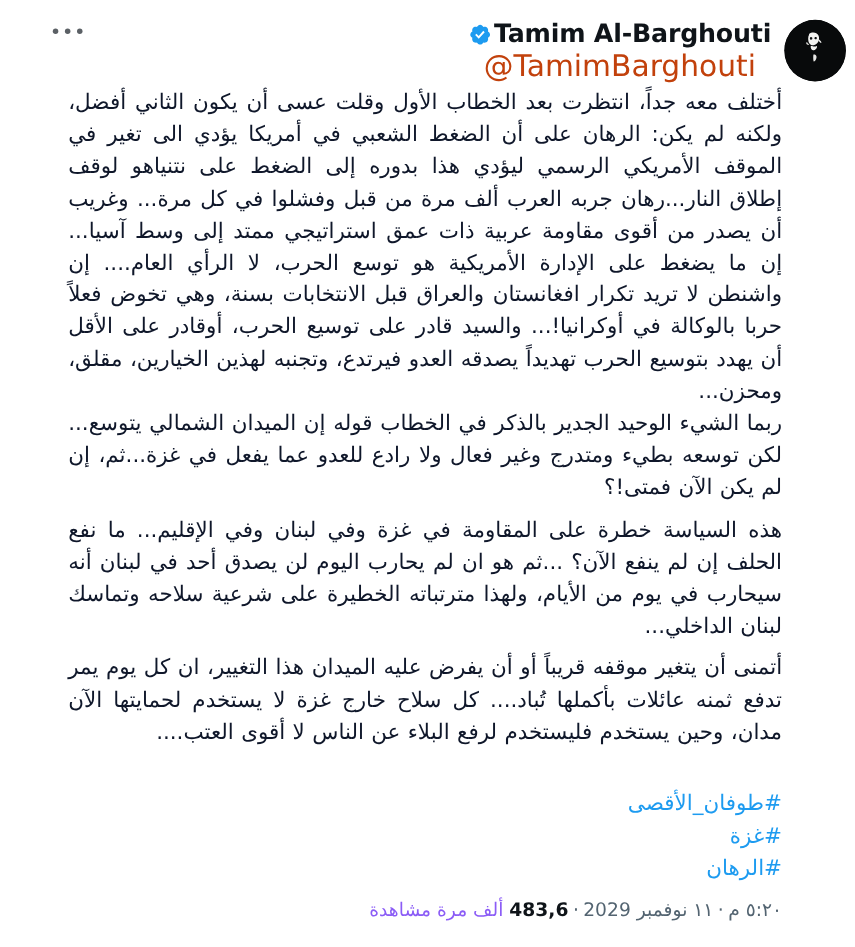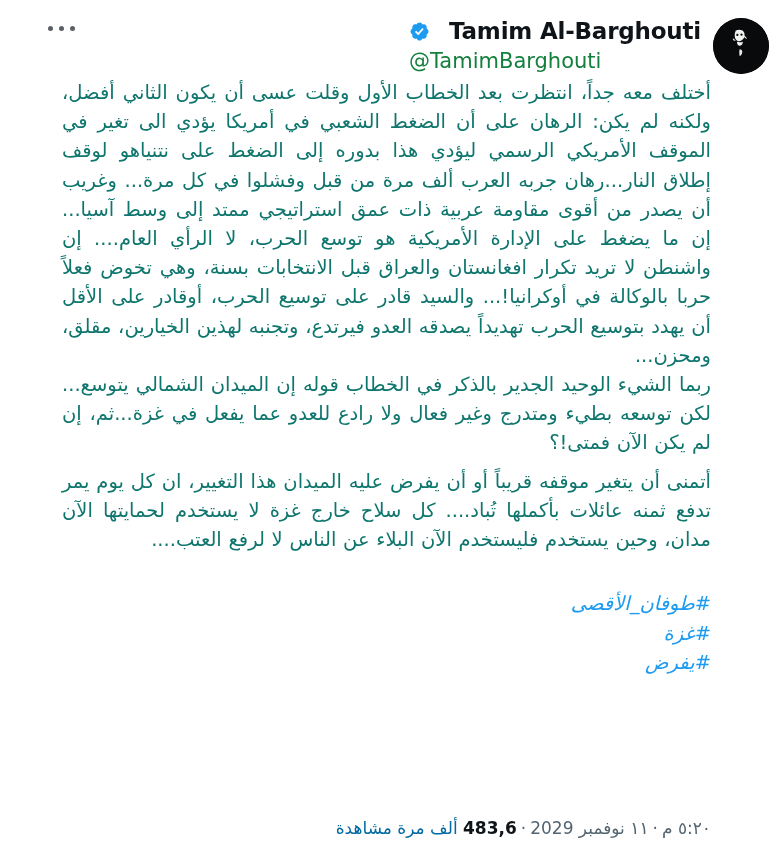--- a/index.html
+++ b/index.html
@@ -51,42 +51,42 @@
     position: absolute;
     right: 76px;
     top: 16px;
     text-align: left;
     direction: ltr;
   }
   .name-row {
     display: flex;
     align-items: center;
     justify-content: flex-end;
-    gap: 19px;
+    gap: 2px;
     height: 30px;
   }
   .display-name {
     font-size: 23px;
     font-weight: bold;
     color: #0f1419;
     letter-spacing: -0.2px;
     line-height: 28px;
     white-space: nowrap;
   }
   .verified-badge {
     width: 21px;
     height: 21px;
     flex: 0 0 21px;
     display: block;
   }
   .handle {
-    font-size: 21px;
-    color: #15803d;
+    font-size: 27px;
+    color: #c2410c;
     line-height: 26px;
-    text-align: left;
+    text-align: center;
     margin-top: 2px;
     white-space: nowrap;
   }
 
   .avatar {
     position: absolute;
     right: 8px;
     top: 18px;
     width: 56px;
     height: 56px;
@@ -100,36 +100,35 @@
   
   .tweet-body {
     margin: 0;
     padding: 0 66px 0 62px;
     direction: rtl;
     text-align: right;
   }
   .para {
     font-size: 19.5px;
     line-height: 29.2px;
-    color: #0f766e;
+    color: #0f172a;
     margin: 0;
     text-align: justify;
     text-align-last: right;
     word-spacing: 0.5px;
   }
   .para.p1 { margin-bottom: 0; }
   .para.p2 { margin-top: 0; }
   .para.gap { margin-top: 9px; }
 
   .hashtags {
     margin-top: 35px;
     padding: 0 66px 0 62px;
     direction: rtl;
     text-align: right;
-    font-style: italic;
   }
   .hashtag {
     display: block;
     color: #1d9bf0;
     font-size: 19.5px;
     line-height: 29.5px;
     text-decoration: none;
   }
 
   
@@ -144,21 +143,21 @@
     font-size: 17px;
     color: #536471;
     line-height: 22px;
     white-space: nowrap;
   }
   .tweet-footer .sep { padding: 0 4px; color: #536471; }
   .tweet-footer .views-count {
     font-weight: bold;
     color: #0f1419;
   }
-  .tweet-footer .views-label { color: #0369a1; }
+  .tweet-footer .views-label { color: #8b5cf6; }
 </style>
 </head>
 <body>
 
 <div class="tweet-card">
 
   <div class="tweet-header">
 
     <div class="more-menu">
       <span></span>
@@ -194,26 +193,27 @@
           <path fill="#e8e8e6" d="M26.3 31.8c.6-.3 1.3-.3 1.9 0 .7.4 1.1 1.2 1.1 2 0 1.1-.4 2.3-1.1 3.2-.4.5-.9.9-1.5 1-.3-1-.4-2-.4-3 0-1 0-2.1.1-3.1 0-.1 0-.1-.1-.1z"></path>
           <path fill="#d9d9d7" d="M20.7 20.5c.5.8 1.2 1.5 2 2-.5.3-1.1.4-1.6.2-.6-.2-1-.7-1.2-1.3-.1-.4 0-.8.3-1 .2 0 .4 0 .5.1z"></path>
         </g>
       </svg>
     </div>
   </div>
 
   <div class="tweet-body">
     <p class="para p1">أختلف معه جداً، انتظرت بعد الخطاب الأول وقلت عسى أن يكون الثاني أفضل، ولكنه لم يكن: الرهان على أن الضغط الشعبي في أمريكا يؤدي الى تغير في الموقف الأمريكي الرسمي ليؤدي هذا بدوره إلى الضغط على نتنياهو لوقف إطلاق النار...رهان جربه العرب ألف مرة من قبل وفشلوا في كل مرة... وغريب أن يصدر من أقوى مقاومة عربية ذات عمق استراتيجي ممتد إلى وسط آسيا... إن ما يضغط على الإدارة  الأمريكية هو توسع الحرب، لا الرأي العام.... إن واشنطن لا تريد تكرار افغانستان والعراق قبل الانتخابات بسنة، وهي تخوض فعلاً حربا بالوكالة في أوكرانيا!... والسيد قادر على توسيع الحرب، أوقادر على الأقل أن يهدد بتوسيع الحرب تهديداً يصدقه العدو فيرتدع، وتجنبه لهذين الخيارين، مقلق، ومحزن...</p>
     <p class="para p2">ربما الشيء الوحيد الجدير بالذكر  في الخطاب قوله إن الميدان الشمالي يتوسع... لكن توسعه بطيء ومتدرج وغير فعال ولا رادع للعدو عما  يفعل في غزة...ثم، إن لم يكن الآن فمتى!؟</p>
-    <p class="para gap">أتمنى أن يتغير موقفه قريباً أو أن يفرض عليه الميدان هذا التغيير، ان كل يوم يمر تدفع ثمنه عائلات بأكملها تُباد.... كل سلاح خارج غزة لا يستخدم لحمايتها الآن مدان، وحين يستخدم فليستخدم الآن البلاء عن الناس لا لرفع العتب....</p>
+    <p class="para gap">هذه السياسة خطرة على المقاومة في غزة وفي لبنان وفي الإقليم... ما نفع الحلف إن لم ينفع الآن؟ ...ثم هو ان لم يحارب اليوم لن يصدق أحد في لبنان أنه سيحارب في يوم من الأيام، ولهذا مترتباته الخطيرة على شرعية سلاحه وتماسك لبنان الداخلي...</p>
+    <p class="para gap">أتمنى أن يتغير موقفه قريباً أو أن يفرض عليه الميدان هذا التغيير، ان كل يوم يمر تدفع ثمنه عائلات بأكملها تُباد.... كل سلاح خارج غزة لا يستخدم لحمايتها الآن مدان، وحين يستخدم فليستخدم لرفع البلاء عن الناس لا أقوى العتب....</p>
   </div>
 
   <div class="hashtags">
     <a href="#" class="hashtag">#طوفان_الأقصى</a>
     <a href="#" class="hashtag">#غزة</a>
-    <a href="#" class="hashtag">#يفرض</a>
+    <a href="#" class="hashtag">#الرهان</a>
   </div>
 
   <div class="tweet-footer">
     <span>٥:٢٠ م</span><span class="sep">·</span><span>١١ نوفمبر 2029</span><span class="sep">·</span><span class="views-count">483,6</span> <span class="views-label">ألف مرة مشاهدة</span>
   </div>
 
 </div>
 
 </body></html>

